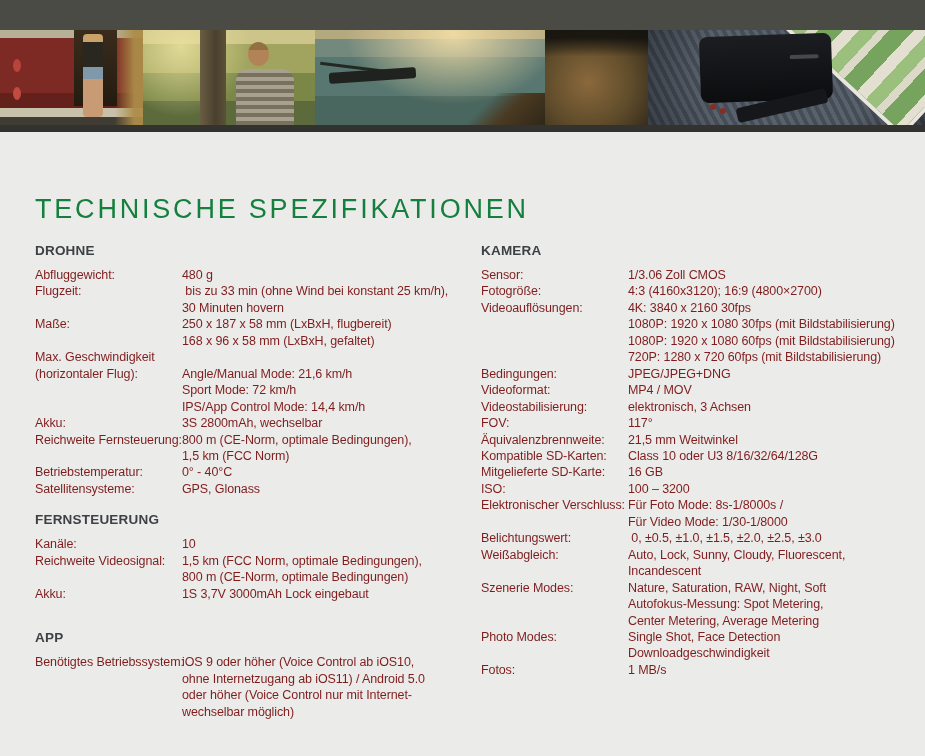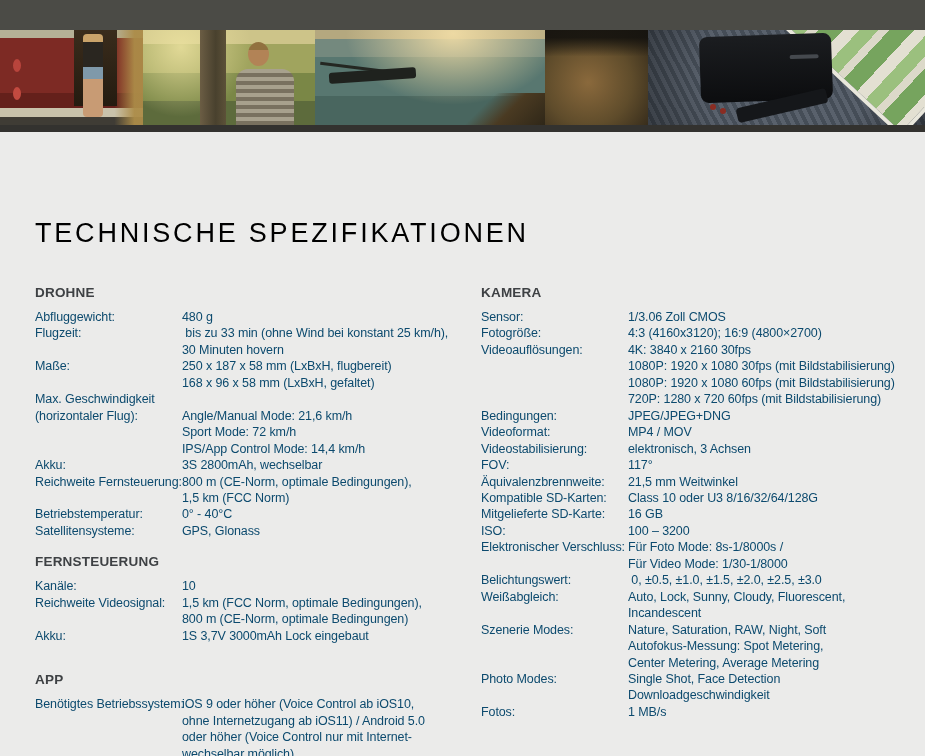--- a/index.html
+++ b/index.html
@@ -60,35 +60,35 @@
       background:linear-gradient(180deg,#1b1d20,#0c0d0f); border-radius:8px; transform:rotate(-2deg); }
   .p5 .drone-slot { position:absolute; left:68%; top:32%; width:22%; height:4px; background:#45494e; border-radius:2px; }
   .p5 .drone-arm { position:absolute; left:88px; top:68px; width:92px; height:15px;
       background:#15171a; border-radius:4px; transform:rotate(-13deg); }
   .p5 .drone-foot { position:absolute; left:62px; top:74px; width:6px; height:6px; border-radius:50%;
       background:#8a2c22; box-shadow:10px 4px 0 #8a2c22; }
 
   
   .main { padding-left:35px; padding-right:0; }
   .page-title {
-    padding-top:88px; font-size:27px; line-height:1; font-weight:300;
-    letter-spacing:2.8px; color:#000000;
+    padding-top:64px; font-size:27px; line-height:1; font-weight:300;
+    letter-spacing:2.8px; color:#15803d;
   }
-  .spec-wrap { display:flex; margin-top:38px;justify-content:flex-end; }
+  .spec-wrap { display:flex; margin-top:20px;justify-content:flex-end; }
   .spec-column { }
   .spec-column.left { width:446px; flex-shrink:0; }
   .spec-column.right { flex:1; min-width:0; }
 
   .spec-section { margin-top:15px; }
   .spec-section:first-child { margin-top:0; }
   .spec-column.left .spec-section[data-name="spec-section-app"] { margin-top:28px; }
 
   .spec-heading { font-size:13.5px; font-weight:700; color:#3e4144; letter-spacing:.2px; line-height:16px; }
   .spec-rows { margin-top:8px; }
-  .spec-row { display:flex; font-size:12.5px; line-height:16.45px; color:#0c4a6e; letter-spacing:-0.1px; }
+  .spec-row { display:flex; font-size:12.5px; line-height:16.45px; color:#7f1d1d; letter-spacing:-0.1px; }
   .spec-label { width:147px; flex-shrink:0; white-space:pre; }
   .spec-value { white-space:pre; }
 </style>
 </head>
 <body data-name="page">
 
 <header class="header" data-name="hero-header">
   <div class="photo-strip" data-name="hero-photo-strip">
     <div class="photo p1" data-name="photo-vw-bus">
       <div class="door" data-name="bus-door-shape"></div>

